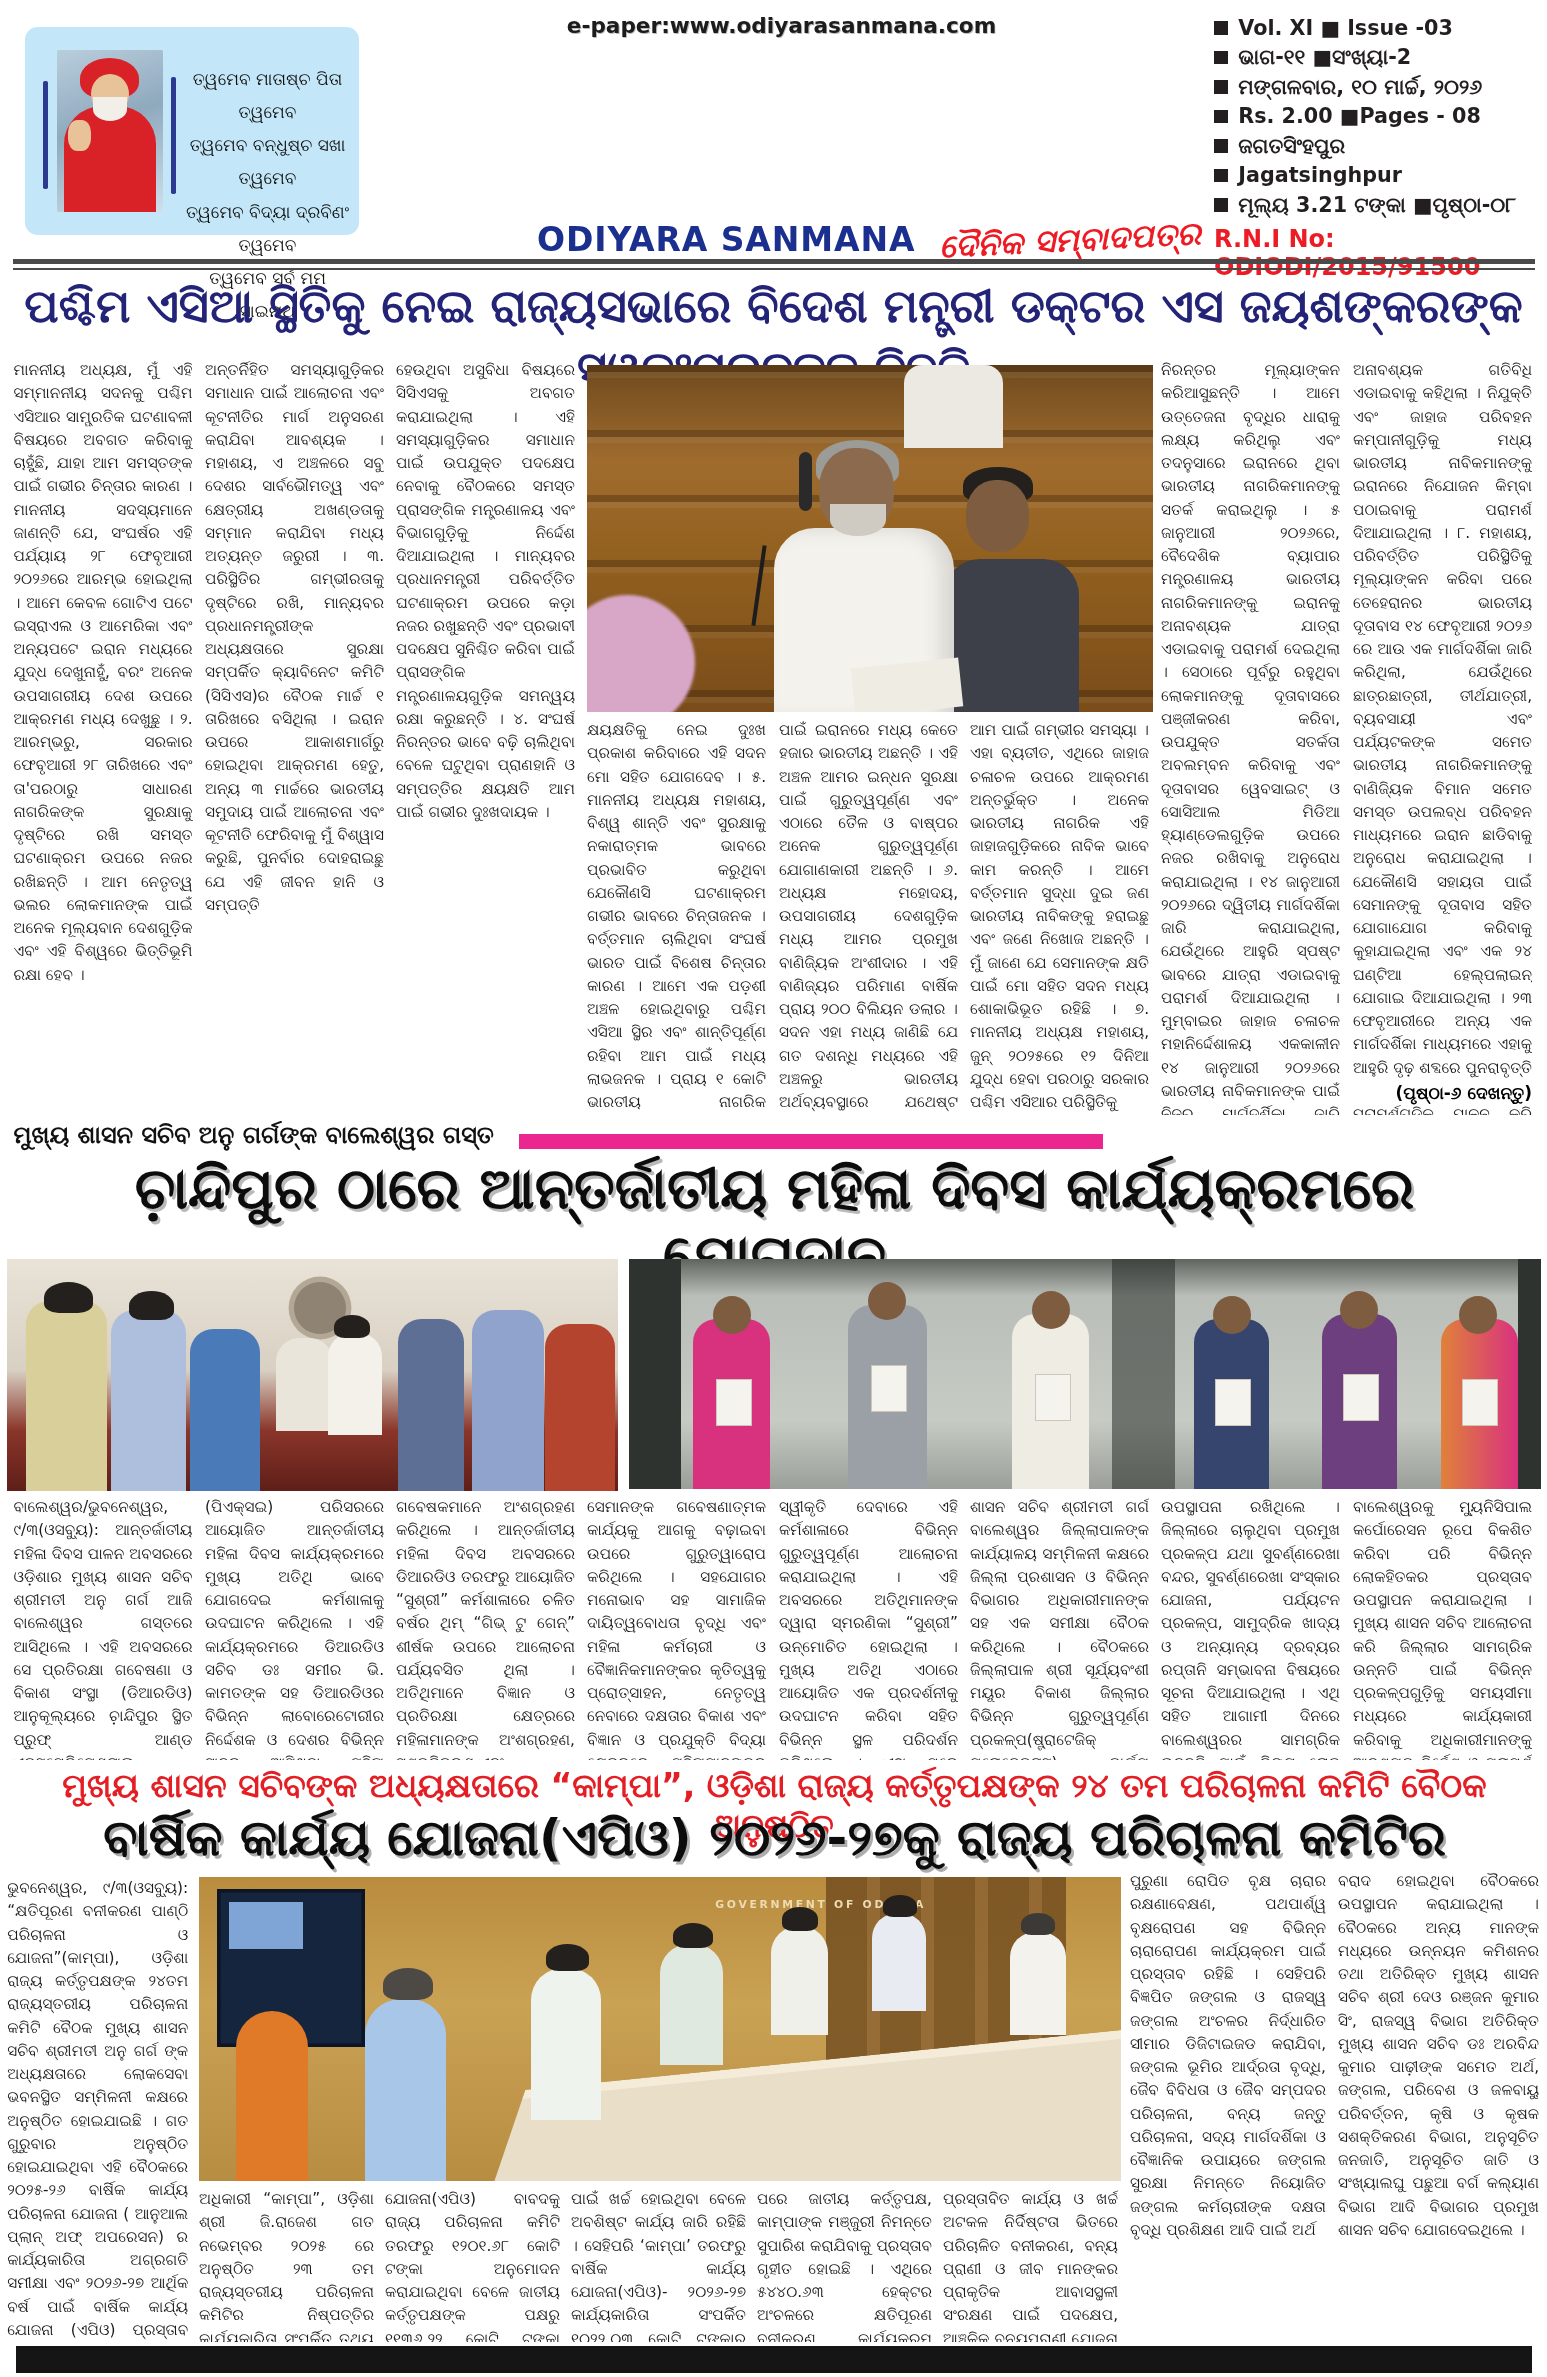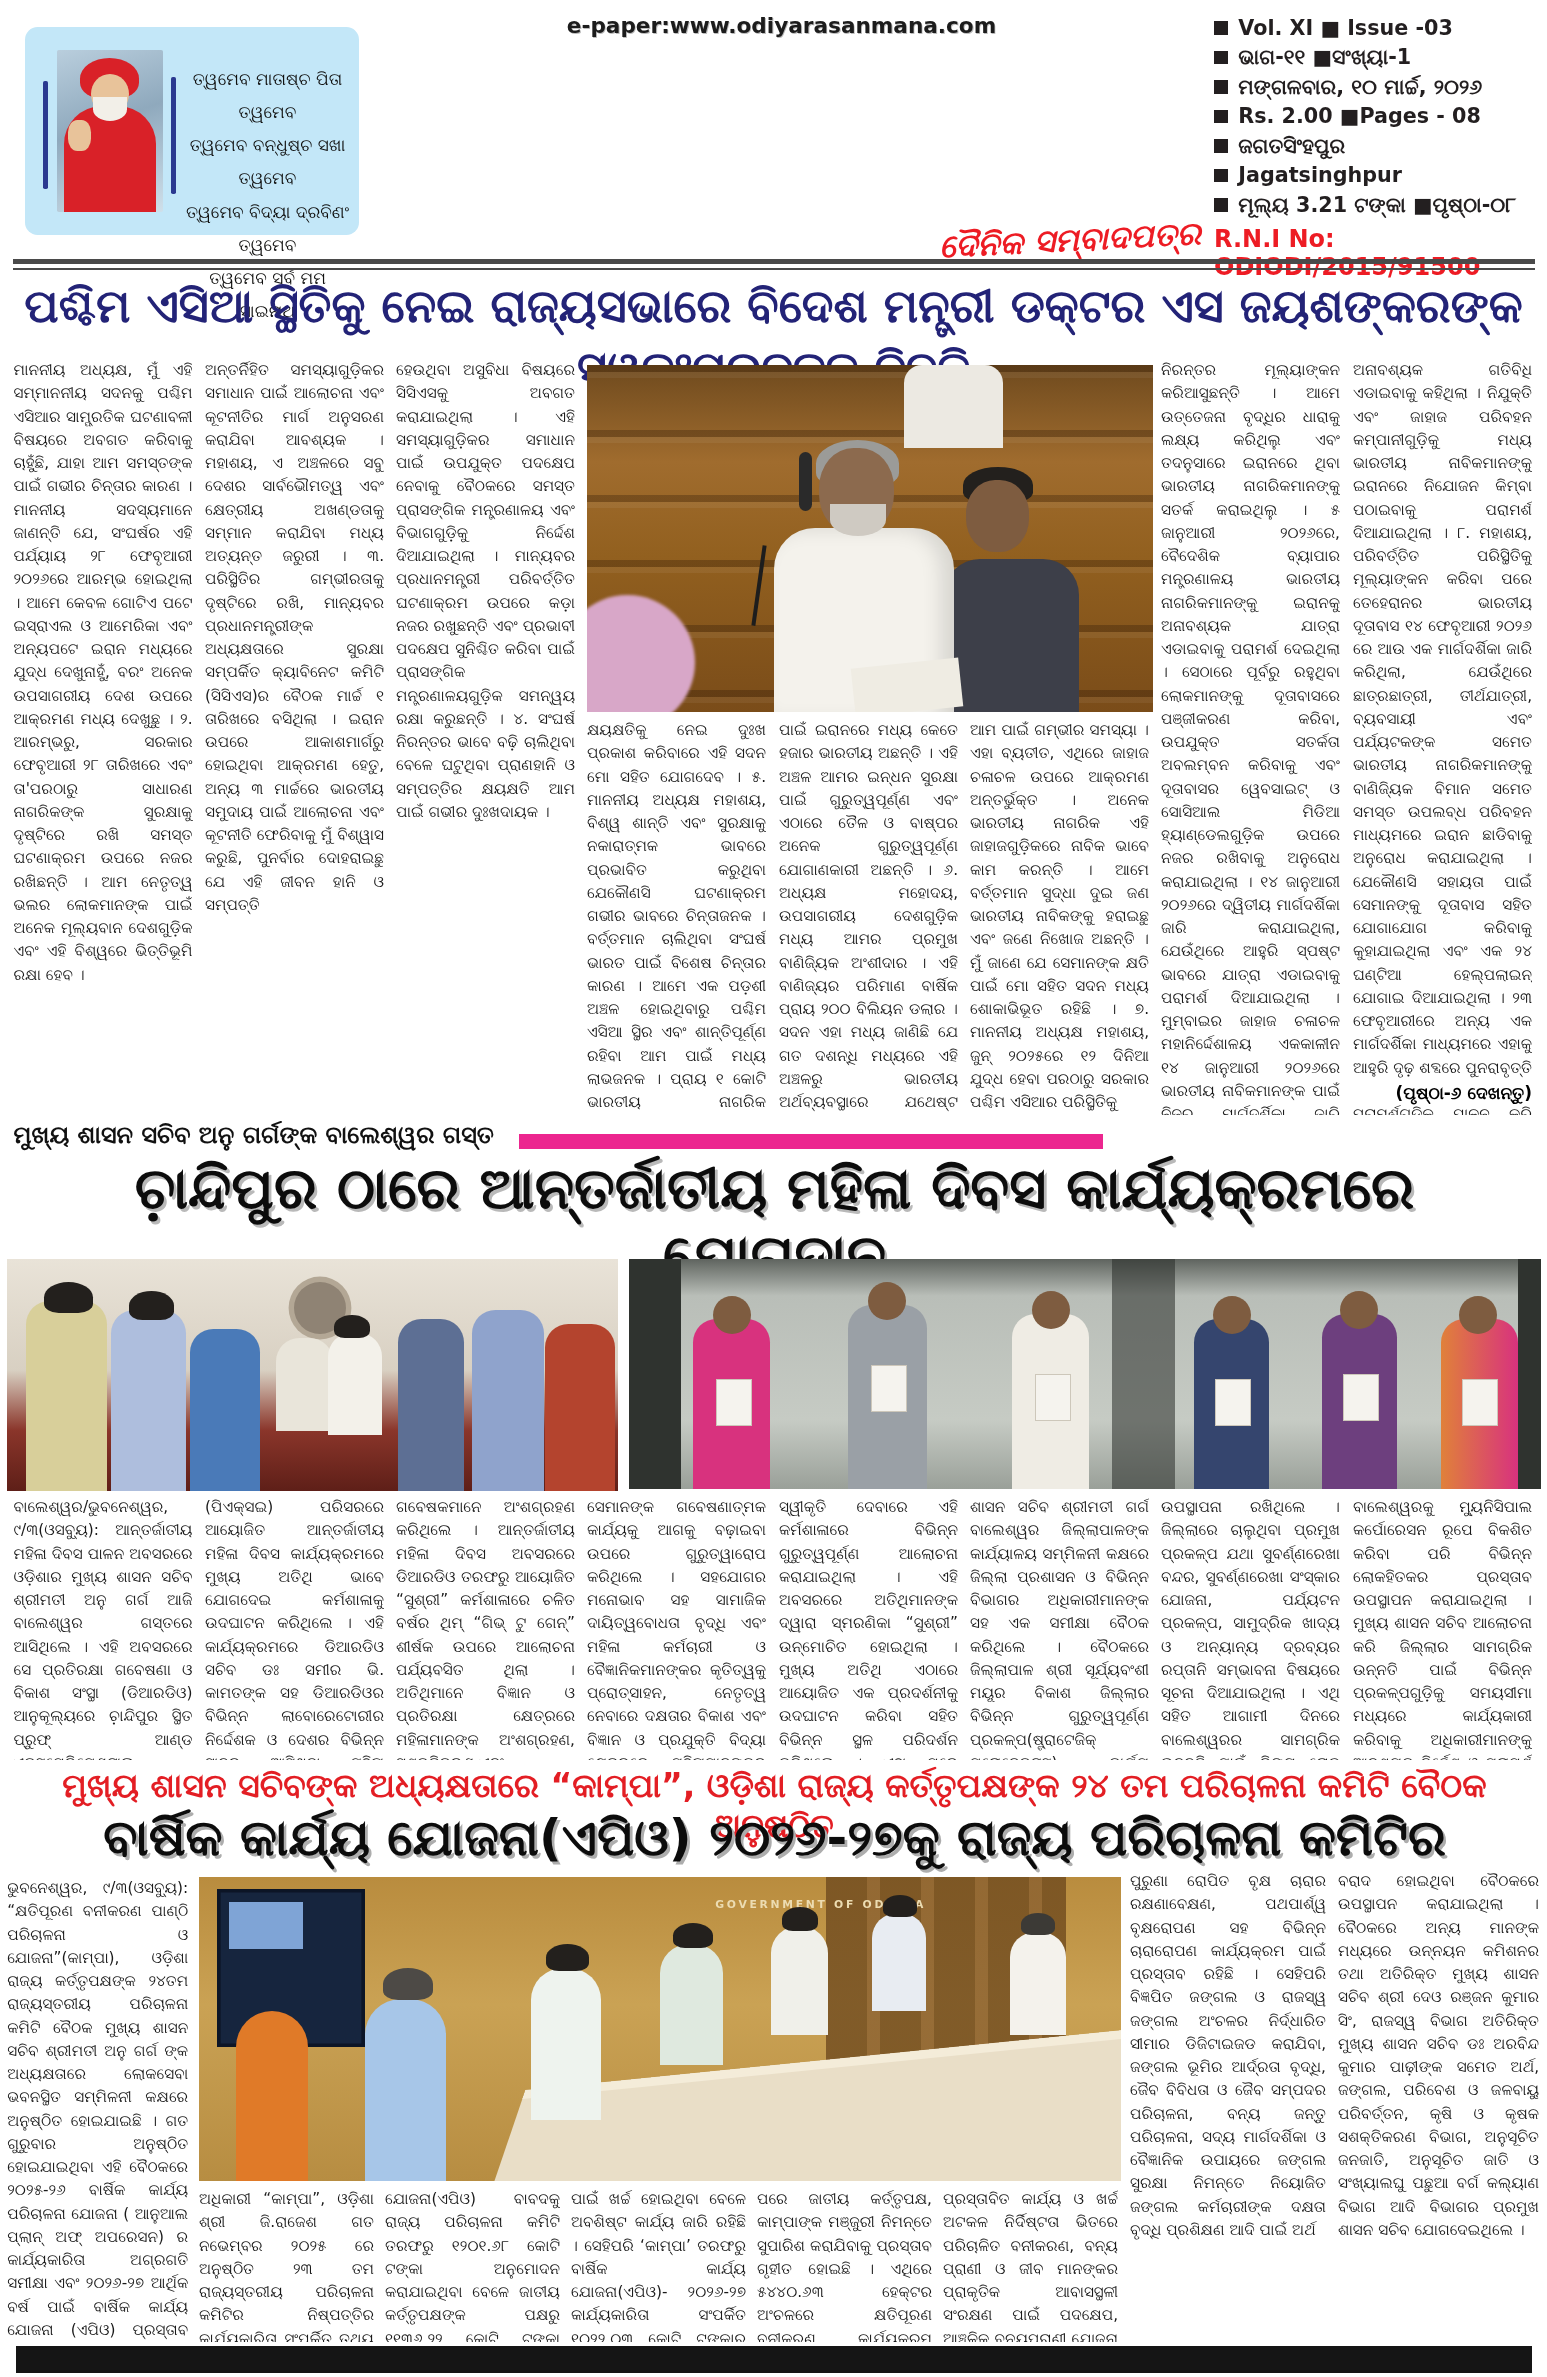--- a/index.html
+++ b/index.html
@@ -105,30 +105,31 @@
     <div class="abs sai-bar" style="left:146px; top:50px; height:117px;"></div>
     <div class="abs prayer">
       <div>ତ୍ୱମେବ ମାତାଷ୍ଚ ପିତା ତ୍ୱମେବ</div>
       <div>ତ୍ୱମେବ ବନ୍ଧୁଷ୍ଚ ସଖା ତ୍ୱମେବ</div>
       <div>ତ୍ୱମେବ ବିଦ୍ୟା ଦ୍ରବିଣଂ ତ୍ୱମେବ</div>
       <div>ତ୍ୱମେବ ସର୍ବ ମମ ସାଇନାଥ</div>
     </div>
   </div>
 
   <div class="abs epaper">e-paper:www.odiyarasanmana.com</div>
+  <div class="abs mast-en">ODIYARA SANMANA</div>
   <div class="abs tagline">ଦୈନିକ ସମ୍ବାଦପତ୍ର</div>
 
   <div class="abs info">
     <div class="info-line">
         <span class="sq"></span>
         <span>Vol. XI    ■ Issue -03</span>
       </div>
     <div class="info-line">
         <span class="sq"></span>
-        <span>ଭାଗ-୧୧   ■ସଂଖ୍ୟା-1</span>
+        <span>ଭାଗ-୧୧   ■ସଂଖ୍ୟା-2</span>
       </div>
     <div class="info-line">
         <span class="sq"></span>
         <span>ମଙ୍ଗଳବାର, ୧୦ ମାର୍ଚ୍ଚ, ୨୦୨୬</span>
       </div>
     <div class="info-line">
         <span class="sq"></span>
         <span>Rs. 2.00 ■Pages - 08</span>
       </div>
     <div class="info-line">

